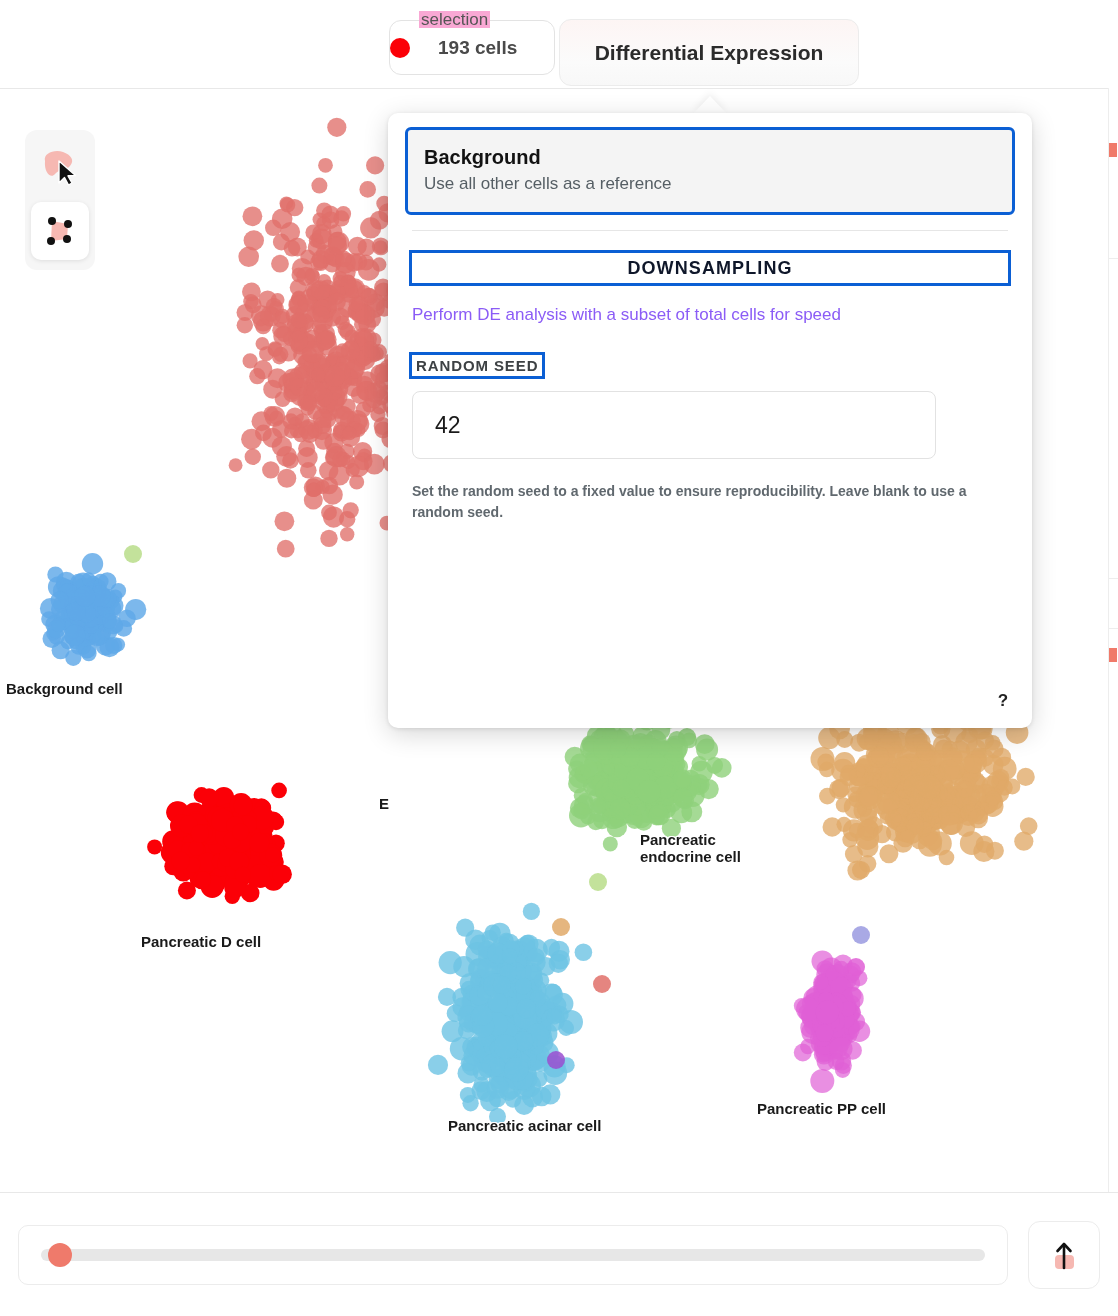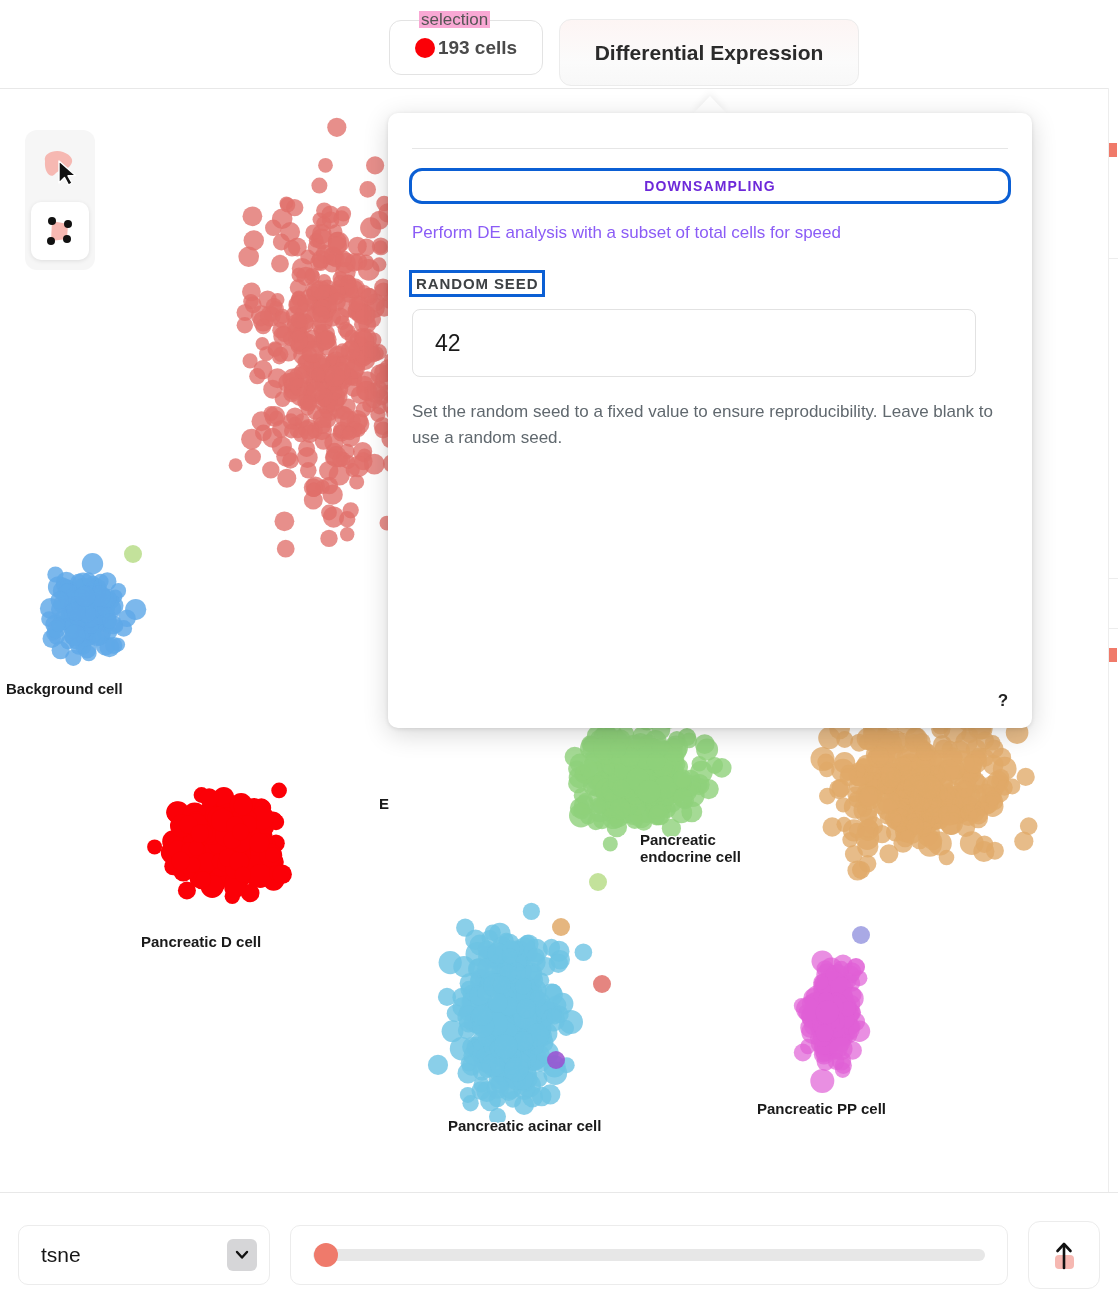--- a/index.html
+++ b/index.html
@@ -32,23 +32,23 @@
     pointer-events: none;
   }
 
   
   .top-bar {
     position: absolute; left: 0; top: 0; width: 1118px; height: 88px;
     background: #fff;
   }
   .selection-chip {
     position: absolute; left: 389px; top: 20px;
-    width: 154px; height: 55px;
+    width: 166px; height: 55px;
     background: #fff; border: 1px solid #e3e3e3; border-radius: 12px;
-    display: flex; align-items: center; justify-content: center; gap: 3px;
+    display: flex; align-items: center; gap: 28px;
   }
   .selection-caption {
     position: absolute; left: 392px; top: 11px;
     font-size: 17px; color: #555; background: #f9a8d4; padding: 0 2px;
     line-height: 1;
     margin-left: 27px;
   }
   .sel-dot { width: 20px; height: 20px; border-radius: 50%; background: #fb0007; flex: none; }
   .sel-count { font-size: 19px; font-weight: bold; color: #4a4a4a; }
 
@@ -89,44 +89,43 @@
   .opt-sub { font-size: 17px; color: #555e64; }
   .opt-card.plain { padding: 18px 16px 10px 16px; }
   .rule { height: 1px; background: #e6e6e6; margin: 18px 4px 22px 4px; }
 
   .seg-group {
     display: flex; margin: 0 4px; height: 30px;
     border-radius: 5px; overflow: visible;
   }
   .seg {
     flex: 1; display: flex; align-items: center; justify-content: center;
-    font-size: 14px; font-weight: bold; letter-spacing: 1.1px;
-    color: #6d28d9; cursor: pointer;
+    font-size: 18px; font-weight: bold; letter-spacing: 1.1px;
+    color: #0f172a; cursor: pointer;
     background: #f2f2f2;
-    border-radius: 10px;
   }
   .seg.active {
     background: #fff; outline: 3px solid #0b5fd4; position: relative; z-index: 2;
   }
   .helper {
     font-size: 17px; color: #8b5cf6; margin: 22px 4px 0 4px;
   }
   .field-label {
     display: inline-block; font-size: 15px; font-weight: bold; letter-spacing: .9px;
     color: #3d4144; margin: 30px 0 0 4px; padding: 2px 4px;
     outline: 3px solid #0b5fd4;
   }
   .seed-input {
-    display: block; width: 564px; height: 68px; margin: 15px 4px 0 4px;
+    display: block; width: 524px; height: 68px; margin: 15px 4px 0 4px;
     border: 1px solid #e2e2e2; border-radius: 8px; background: #fff;
     font-family: "Liberation Sans", sans-serif;
     font-size: 23px; color: #1a1a1a; padding: 0 22px;
   }
   .hint {
-    font-size: 17px; color: #60686e; margin: 22px 4px 12px 4px; line-height: 1.5;
+    font-size: 14px; color: #60686e; margin: 22px 4px 12px 4px; line-height: 1.5; font-weight: bold;
   }
   .help-fab {
     position: absolute; right: 16px; bottom: 14px;
     width: 26px; height: 26px; border-radius: 50%;
     display: flex; align-items: center; justify-content: center;
     font-size: 17px; font-weight: bold; color: #222; cursor: pointer;
     background: #fff;
   }
 
   
@@ -2327,20 +2326,24 @@
       <span class="sel-count">193 cells</span>
     </div>
     <div class="selection-caption">selection</div>
 
     <button class="de-button">Differential Expression</button>
   </div>
 
   <div class="popover-arrow"></div>
   <div class="popover">
 
+    <div class="opt-card selected">
+      <div class="opt-title">Background</div>
+      <div class="opt-sub">Use all other cells as a reference</div>
+    </div>
 
 
     <div class="rule"></div>
 
     <div class="seg-group">
       <div class="seg active">DOWNSAMPLING</div>
     </div>
 
     <div class="helper">Perform DE analysis with a subset of total cells for speed</div>
 
@@ -2348,28 +2351,20 @@
 
     <input class="seed-input" type="text" value="42" style="">
 
     <div class="hint">Set the random seed to a fixed value to ensure reproducibility. Leave blank to use a random seed.</div>
 
     <div class="help-fab">?</div>
   </div>
 
   <div class="bottom-bar">
 
-    <div class="embed-select-wrap">
-      <span class="embed-value">tsne</span>
-      <span class="chev-box">
-        <svg width="16" height="12" viewBox="0 0 16 12">
-          <path d="M3 3 L8 8.5 L13 3" fill="none" stroke="#111" stroke-width="2.4" stroke-linecap="round" stroke-linejoin="round"></path>
-        </svg>
-      </span>
-    </div>
 
     <div class="slider-wrap">
       <div class="slider-track">
         <div class="slider-thumb" id="slider-thumb" style="left: 2%;"></div>
       </div>
     </div>
 
     <div class="upload-btn">
       <svg width="40" height="40" viewBox="0 0 40 40">
         <rect x="11" y="20" width="19" height="14" rx="4" fill="#f6b8b2"></rect>

